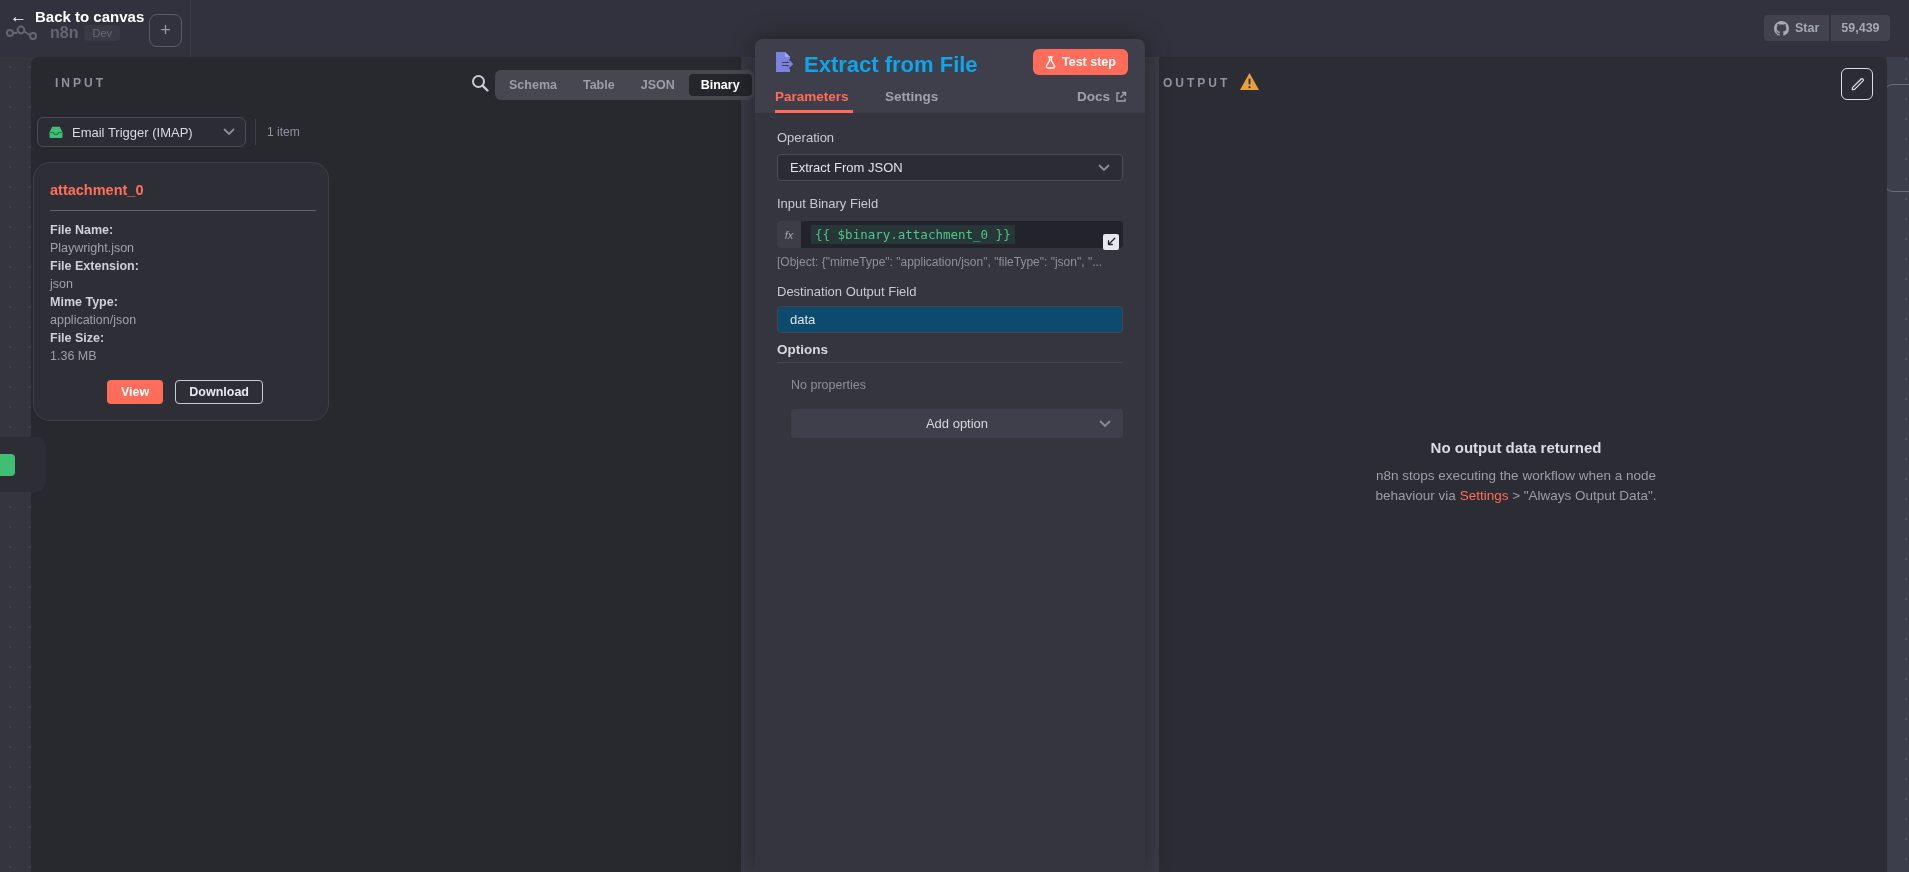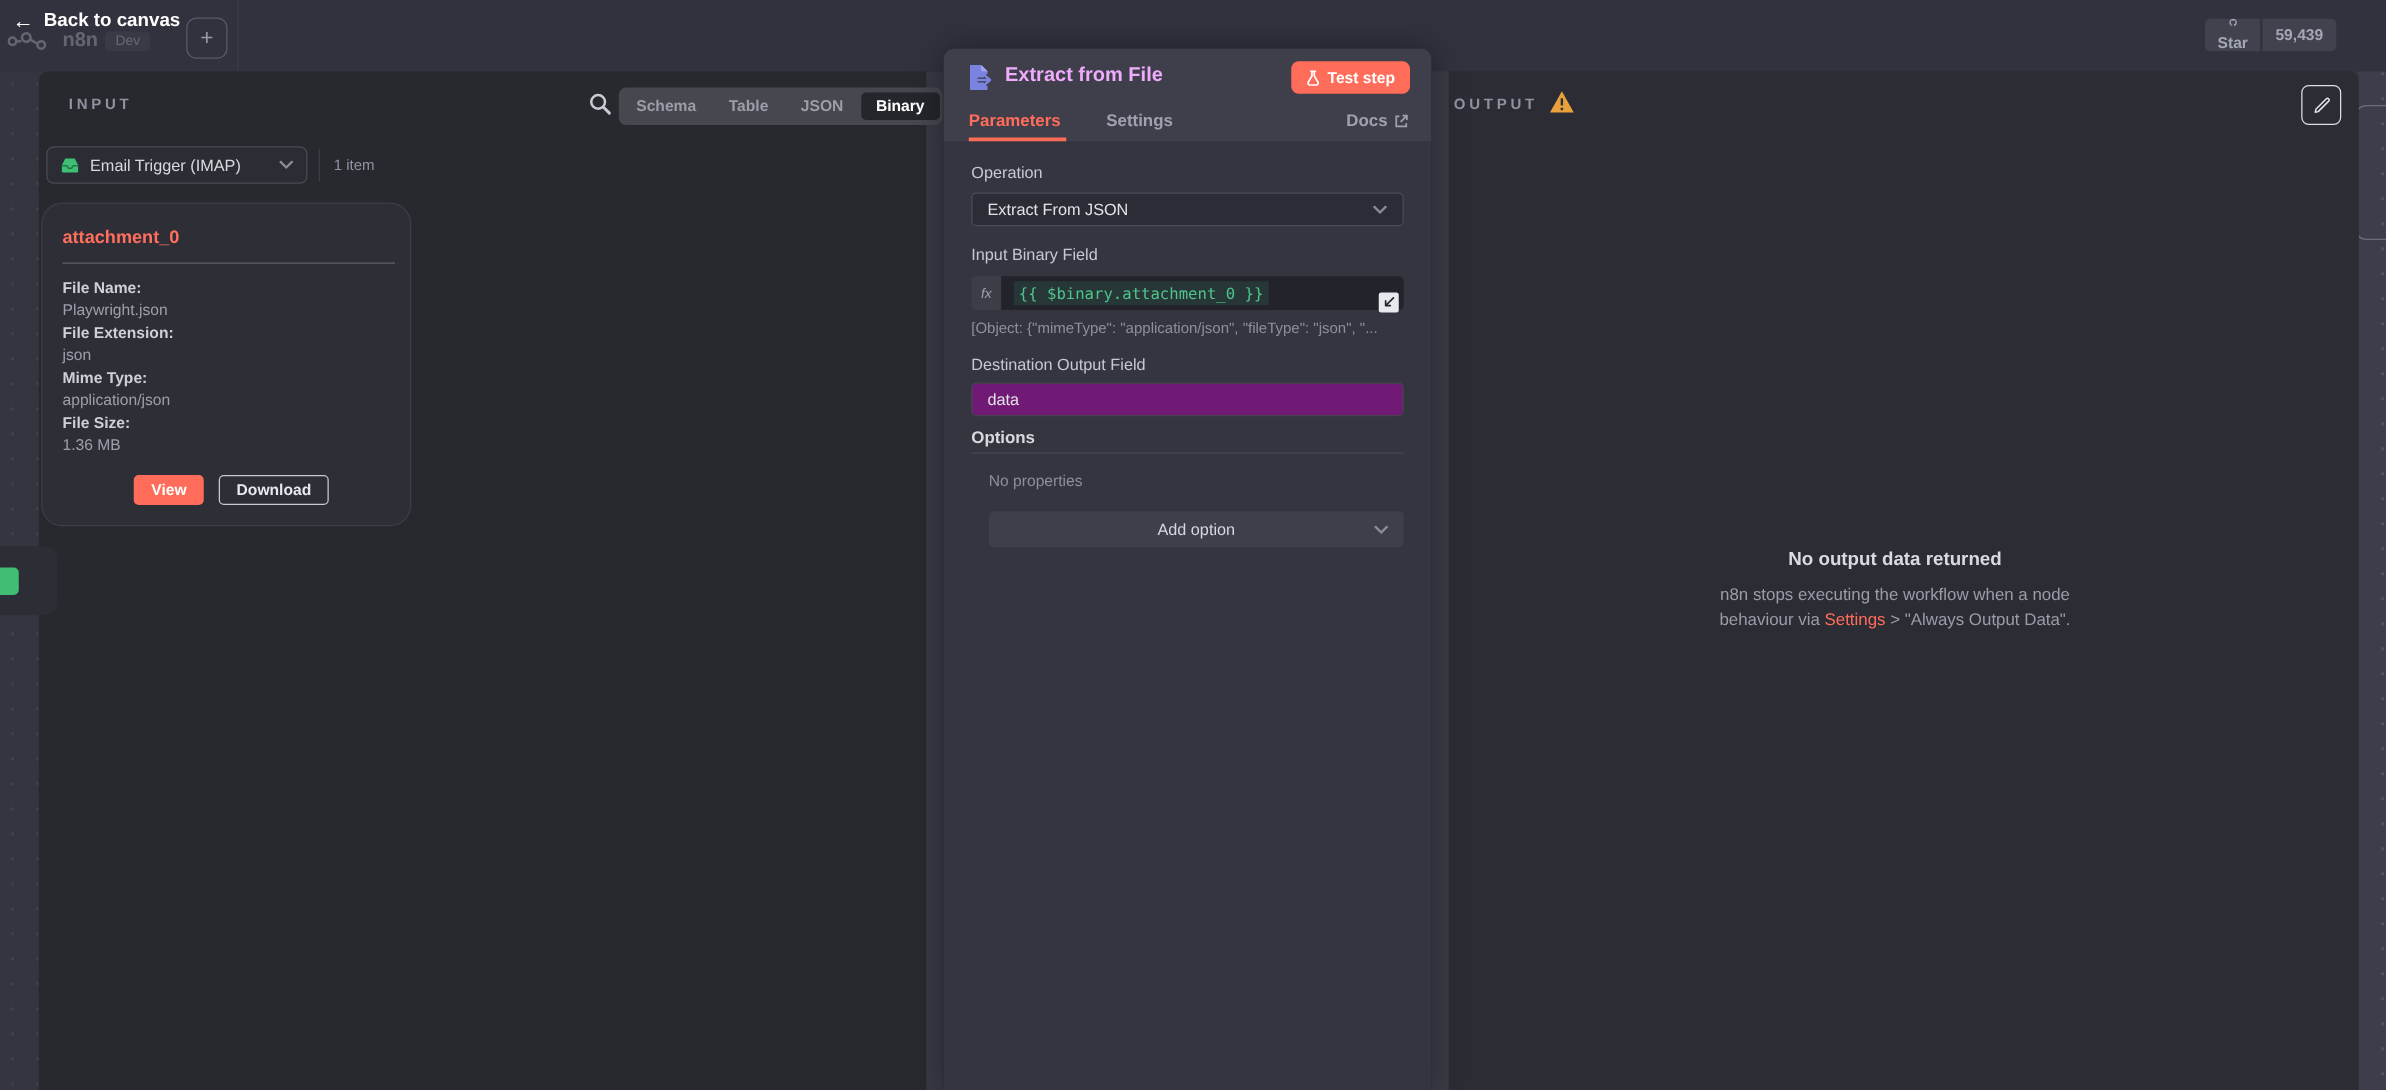--- a/index.html
+++ b/index.html
@@ -18,21 +18,21 @@
   .n8n-text{font-size:16px;font-weight:bold;color:#aeb1bf;}
   .dev-badge{background:#454654;color:#b6b9c6;font-size:11px;padding:2px 8px;border-radius:4px;}
   .back-btn{left:10px;top:8px;display:flex;align-items:center;gap:8px;color:#ffffff;
     font-size:15px;font-weight:bold;cursor:pointer;z-index:2;}
   .back-arrow{font-size:17px;line-height:1;}
   .add-btn{left:149px;top:14px;width:31px;height:31px;border:1.5px solid #5a5b68;border-radius:8px;
     color:#979aa6;font-size:18px;display:flex;align-items:center;justify-content:center;}
   .star-widget{left:1764px;top:15px;height:26px;display:flex;gap:2px;}
   .star-seg{background:#41424e;color:#a4a7b4;font-size:12.5px;font-weight:bold;
     display:flex;align-items:center;gap:6px;padding:0 10px;}
-  .star-seg.left{border-radius:4px 0 0 4px;flex-direction:column;}
+  .star-seg.left{border-radius:4px 0 0 4px;}
   .star-seg.right{border-radius:0 4px 4px 0;}
 
   
   .canvas-left{left:0;top:57px;width:31px;height:815px;background:#34353f;
     background-image:radial-gradient(circle,#41424d 1.1px,transparent 1.2px);
     background-size:20px 20px;}
   .canvas-right{left:1887px;top:57px;width:22px;height:815px;background:#3d3e4b;
     background-image:radial-gradient(circle,#50515e 1.2px,transparent 1.3px);
     background-size:20px 20px;background-position:9px 12px;}
   .partial-rect{left:1884px;top:84px;width:44px;height:106px;border:1px solid #6a6c7a;border-radius:9px;z-index:2;}
@@ -66,21 +66,21 @@
   .btn-view{background:#ff6d5a;color:#ffffff;font-size:12.5px;font-weight:bold;border:none;
     border-radius:4px;padding:5px 14px;cursor:pointer;font-family:inherit;}
   .btn-download{background:transparent;color:#e8e9ee;font-size:12.5px;font-weight:bold;
     border:1px solid #c9cbd3;border-radius:4px;padding:4px 13px;cursor:pointer;font-family:inherit;}
 
   
   .center-panel{left:755px;top:39px;width:390px;height:833px;background:#34353f;
     border-radius:8px 8px 0 0;box-shadow:0 0 24px rgba(0,0,0,.35);z-index:4;}
   .center-header{left:0;top:0;width:390px;height:74px;background:#3e3f4a;border-radius:8px 8px 0 0;}
   .node-icon{left:17px;top:11px;width:24px;height:24px;}
-  .node-title{left:49px;top:13px;font-size:16px;font-weight:bold;color:#f0abfc;}
+  .node-title{left:49px;top:13px;font-size:22px;font-weight:bold;color:#0ea5e9;}
   .test-btn{left:278px;top:10px;height:26px;background:#ff6d5a;border:none;border-radius:6px;
     color:#fff;font-size:12.5px;font-weight:bold;display:flex;align-items:center;gap:6px;
     padding:0 12px;cursor:pointer;font-family:inherit;}
   .ndv-tab{top:50px;font-size:13.5px;font-weight:bold;cursor:pointer;}
   .tab-params{left:20px;color:#ff6d5a;}
   .tab-underline{left:20px;top:71px;width:78px;height:3px;background:#ff6d5a;}
   .tab-settings{left:130px;color:#9fa2ae;}
   .docs-link{left:322px;top:50px;font-size:13.5px;font-weight:bold;color:#9fa2ae;
     display:flex;align-items:center;gap:5px;cursor:pointer;}
 
@@ -94,21 +94,21 @@
   .fx-box{width:24px;height:27px;background:#3c3d47;border-radius:4px 0 0 4px;color:#9ea1ac;
     font-size:11px;font-style:italic;display:flex;align-items:center;justify-content:center;}
   .expr-val{flex:1;height:27px;background:#22232b;border-radius:0 4px 4px 0;display:flex;align-items:center;padding:0 10px;}
   .expr-text{font-family:"DejaVu Sans Mono",monospace;font-size:12.5px;color:#4fc48c;
     background:rgba(79,196,140,.13);padding:2px 4px;}
   .expand-btn{left:348px;top:195px;width:16px;height:16px;background:#e8e9ee;border-radius:2px;
     display:flex;align-items:center;justify-content:center;cursor:pointer;}
   .expr-hint{left:22px;top:216px;width:346px;font-size:12px;color:#8d909c;white-space:nowrap;
     overflow:hidden;text-overflow:ellipsis;}
   .lab-dest{left:22px;top:245px;}
-  .txt-input{left:22px;top:267px;width:346px;height:27px;background:#701a75;border:1px solid #44454f;
+  .txt-input{left:22px;top:267px;width:346px;height:27px;background:#0c4a6e;border:1px solid #44454f;
     border-radius:4px;box-sizing:border-box;color:#e2e3e8;font-size:13px;padding:0 12px;font-family:inherit;outline:none;}
   .opt-head{left:22px;top:303px;font-size:13.5px;font-weight:bold;color:#d7d9df;}
   .opt-divider{left:22px;top:323px;width:346px;height:1px;background:#45464f;}
   .no-props{left:36px;top:339px;font-size:12.5px;color:#8c8f9b;}
   .add-option{left:36px;top:370px;width:332px;height:29px;background:#3e3f4a;border-radius:4px;
     display:flex;align-items:center;justify-content:center;cursor:pointer;}
   .add-option .lbl{font-size:13px;color:#d5d7dd;}
   .add-option .chev{position:absolute;right:12px;}
 
   

